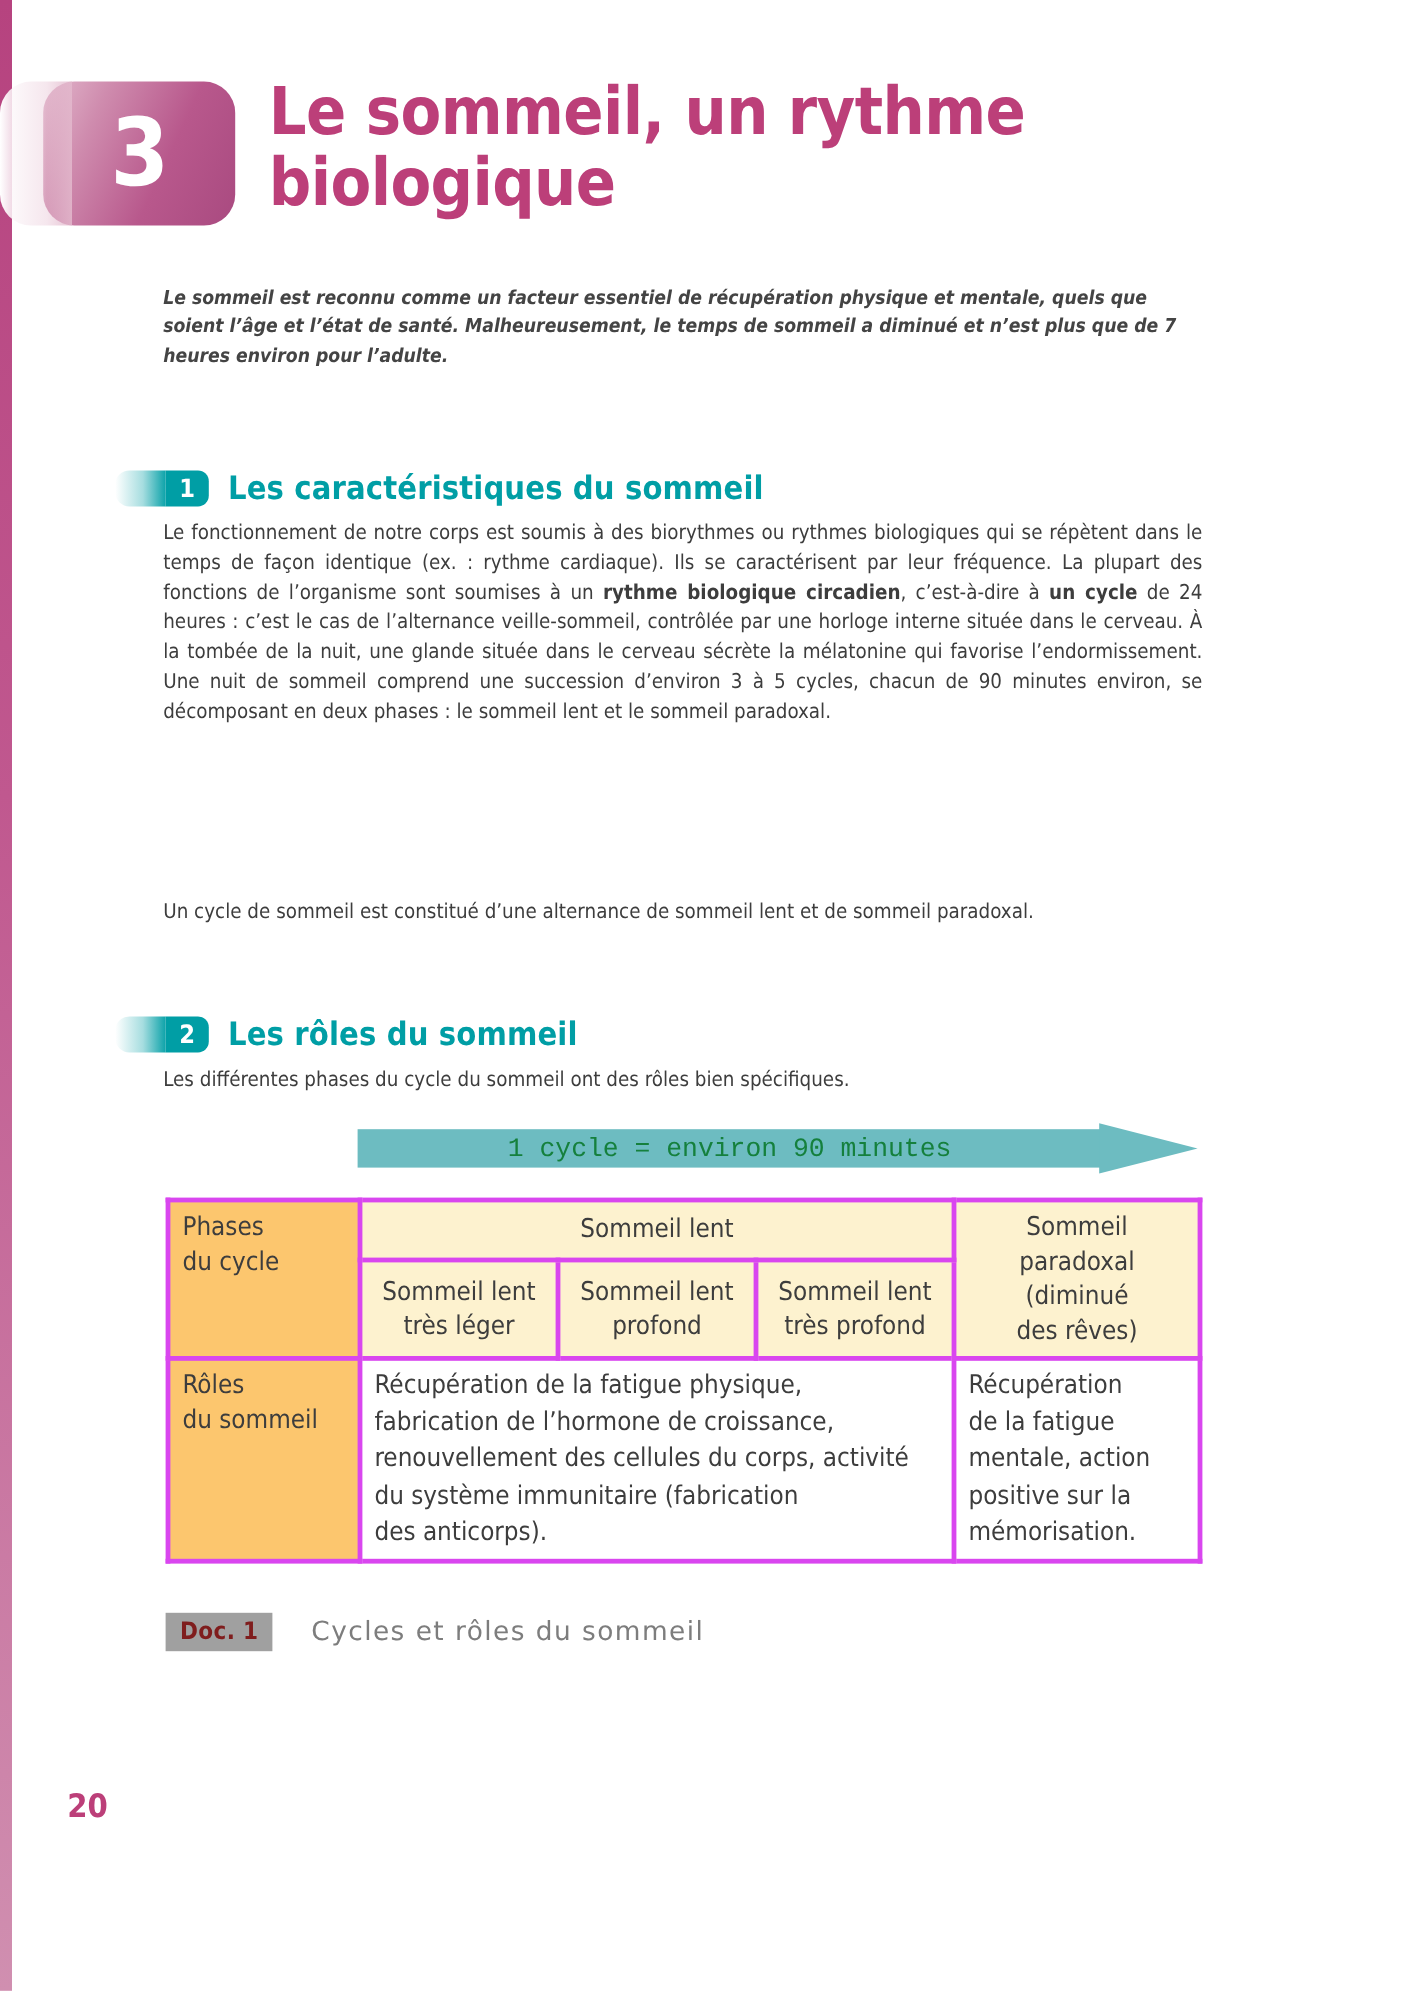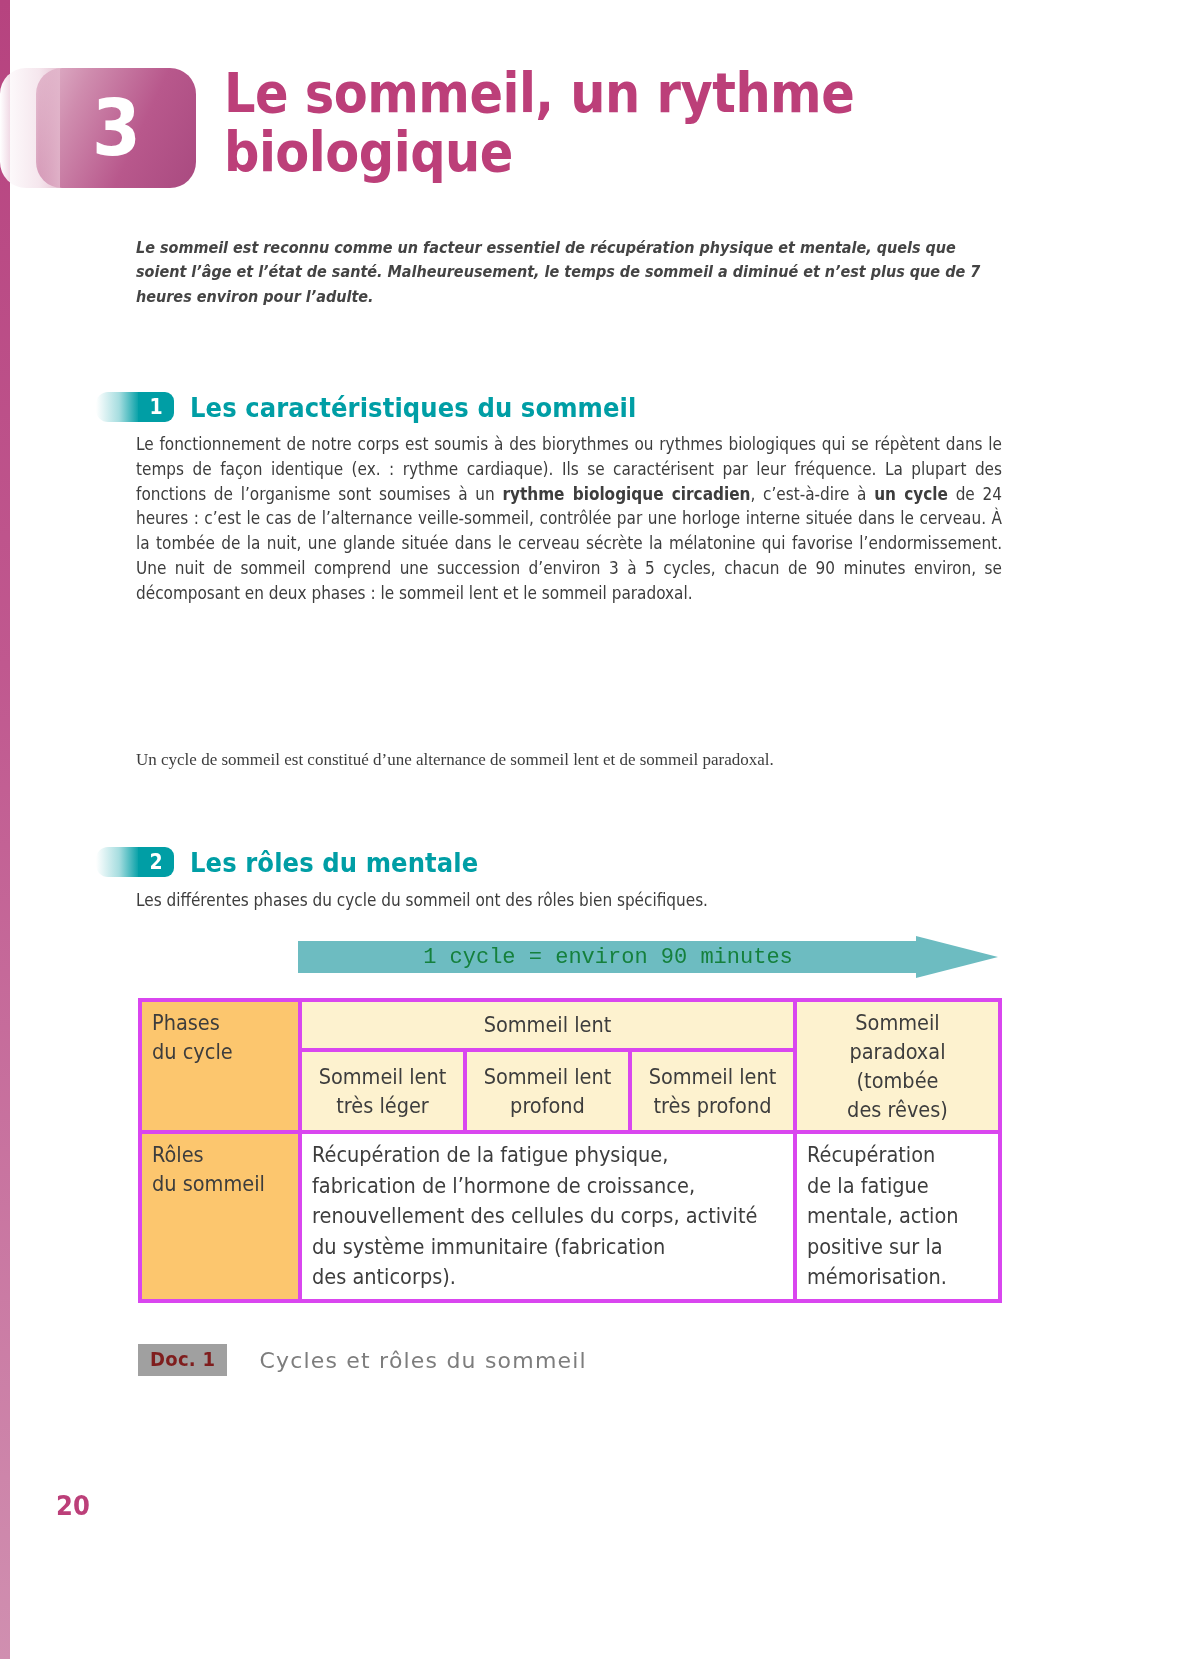--- a/index.html
+++ b/index.html
@@ -140,21 +140,21 @@
     position: absolute;
     left: 136px;
     width: 866px;
     font-size: 17px;
     line-height: 1.46;
     color: #3d3d3d;
     text-align: justify;
     text-justify: inter-word;
   }
   #para-1 { top: 432px; }
-  #para-2 { top: 748px; font-family: Liberation Serif, serif; }
+  #para-2 { top: 748px; }
   #para-3 { top: 888px; text-align: left; }
   .body-text b { font-weight: bold; }
 
   
   .arrow-banner {
     position: absolute;
     left: 298px;
     top: 936px;
     width: 700px;
     height: 42px;
@@ -281,21 +281,21 @@
   <span class="label">Les caractéristiques du sommeil</span>
 </div>
 
 <div class="body-text" id="para-1"><span>Le fonctionnement de notre corps est soumis à des biorythmes ou rythmes biologiques qui se répètent dans le temps de façon identique (ex. : rythme cardiaque). Ils se caractérisent par leur fréquence. La plupart des fonctions de l’organisme sont soumises à un </span><b>rythme biologique circadien</b><span>, c’est-à-dire à </span><b>un cycle</b><span> de 24 heures : c’est le cas de l’alternance veille-sommeil, contrôlée par une horloge interne située dans le cerveau. À la tombée de la nuit, une glande située dans le cerveau sécrète la mélatonine qui favorise l’endormissement. Une nuit de sommeil comprend une succession d’environ 3 à 5 cycles, chacun de 90 minutes environ, se décomposant en deux phases : le sommeil lent et le sommeil paradoxal.</span></div>
 
 <div class="body-text" id="para-2">Un cycle de sommeil est constitué d’une alternance de sommeil lent et de sommeil paradoxal.</div>
 
 <div class="section-heading" id="heading-2">
   <span class="tail"></span>
   <span class="num">2</span>
-  <span class="label">Les rôles du mentale</span>
+  <span class="label">Les rôles du sommeil</span>
 </div>
 
 <div class="body-text" id="para-3">Les différentes phases du cycle du sommeil ont des rôles bien spécifiques.</div>
 
 <div class="arrow-banner">
   <div class="shaft"></div>
   <div class="head"></div>
   <div class="arrow-label">1 cycle = environ 90 minutes</div>
 </div>
 
@@ -313,21 +313,21 @@
         <span class="cell-lines">
           <span>Phases</span>
           <span>du cycle</span>
         </span>
       </td>
       <td class="cream" colspan="3">Sommeil lent</td>
       <td class="cream" rowspan="2">
         <span class="cell-lines">
           <span>Sommeil</span>
           <span>paradoxal</span>
-          <span>(tombée</span>
+          <span>(diminué</span>
           <span>des rêves)</span>
         </span>
       </td>
     </tr>
     <tr>
       <td class="cream">
         <span class="cell-lines">
           <span>Sommeil lent</span>
           <span>très léger</span>
         </span>

